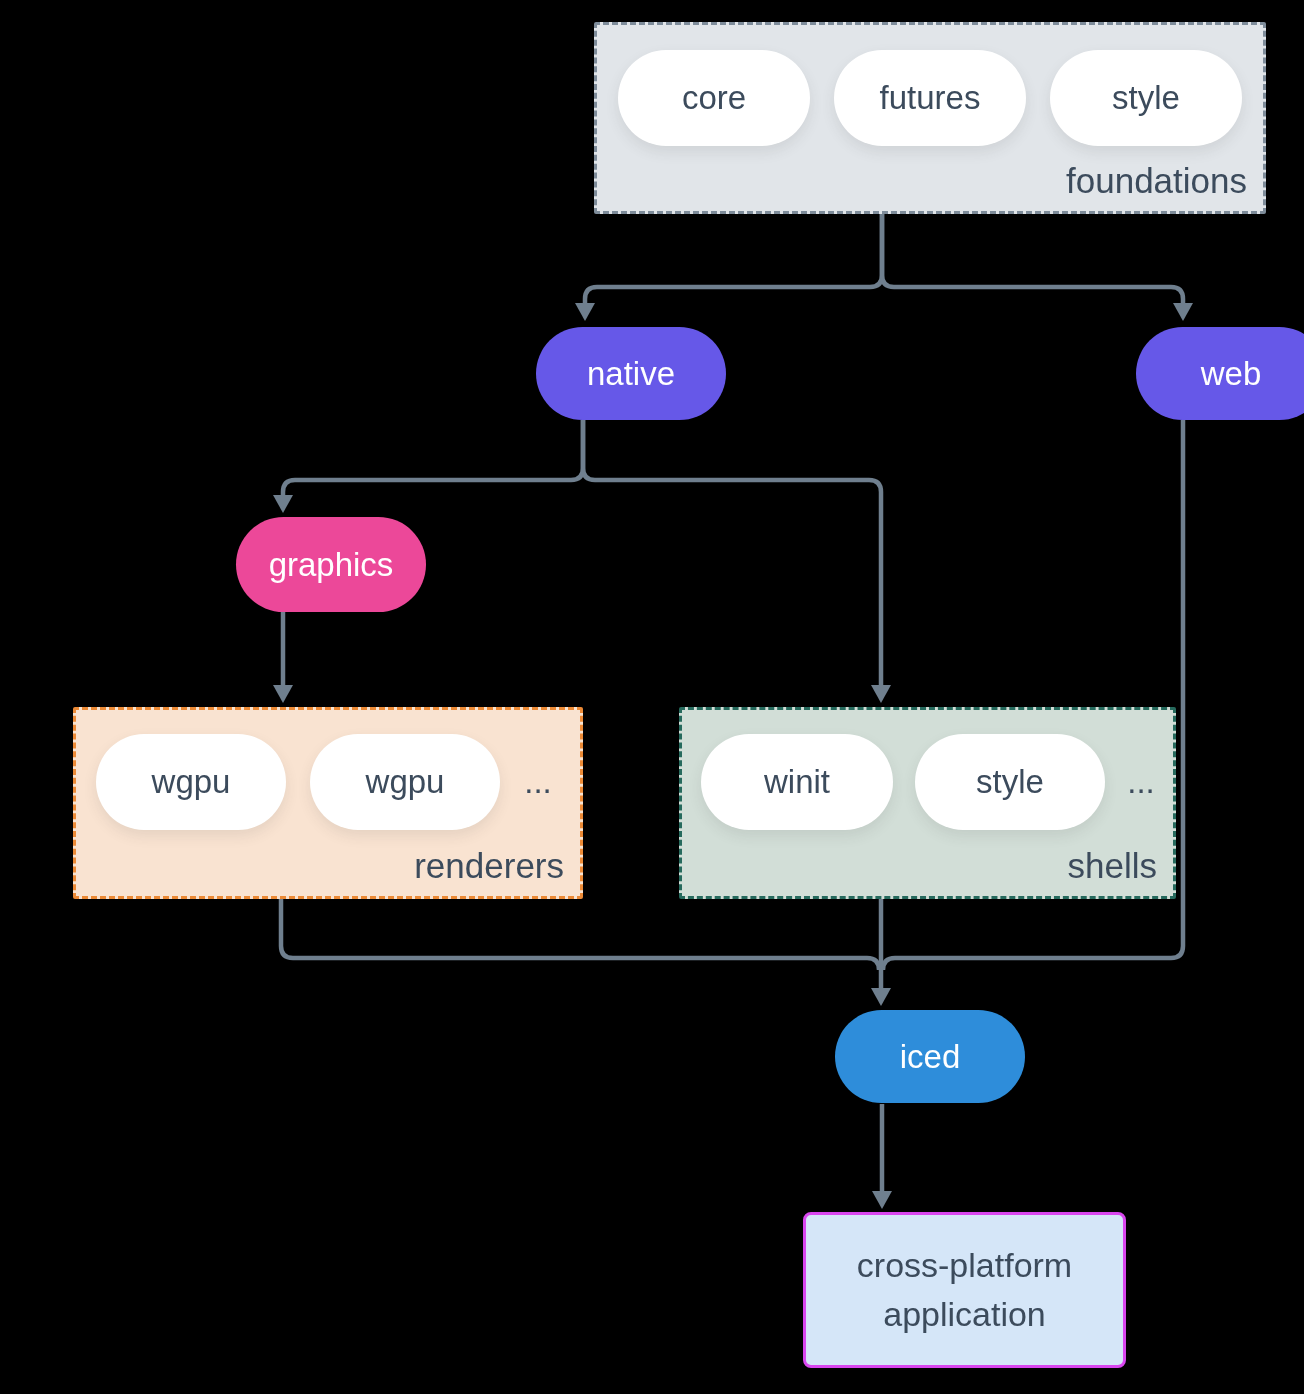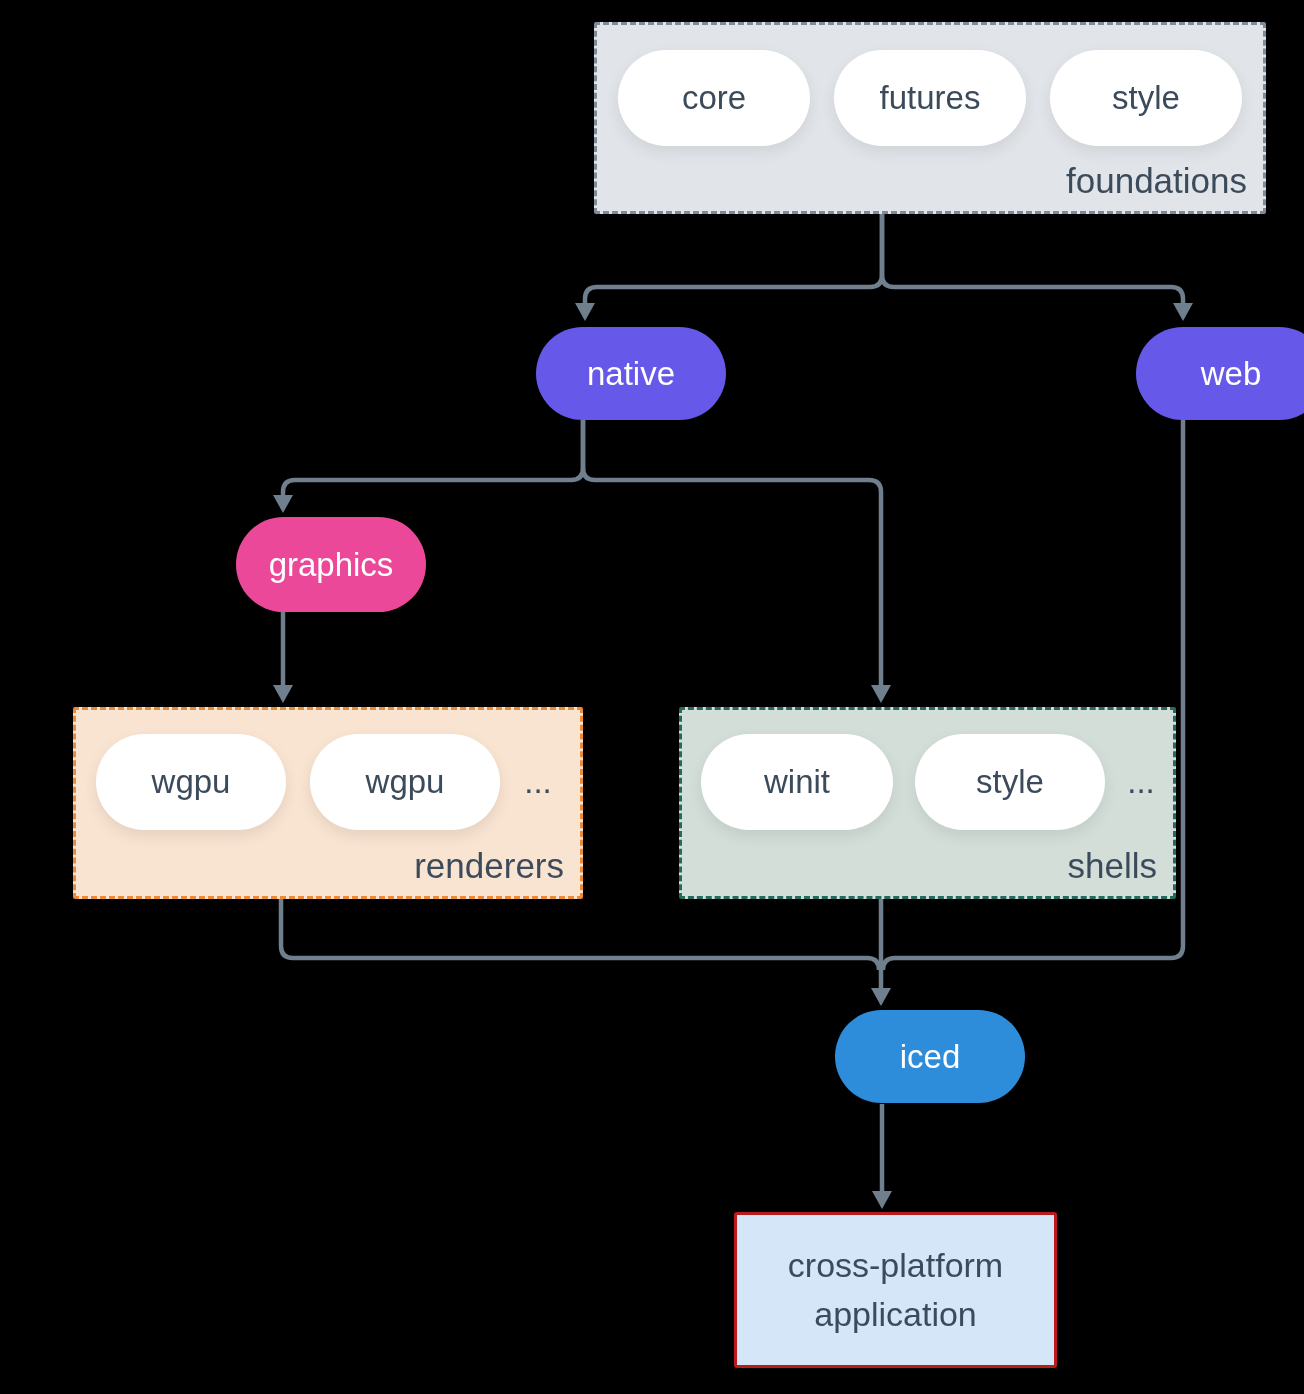--- a/index.html
+++ b/index.html
@@ -26,23 +26,23 @@
   }
   .renderers-box{
     left:25px;top:707px;width:510px;height:192px;
     background:#f9e3d1;border:3px dashed #ec8a36;
   }
   .shells-box{
     left:631px;top:707px;width:497px;height:192px;
     background:#d2ded7;border:3px dashed #266a5d;
   }
   .app-box{
-    left:686px;top:1212px;width:323px;height:156px;
-    background:#d5e6f8;border:3px solid #b91c1c;
-    border-radius:3px;
+    left:755px;top:1212px;width:323px;height:156px;
+    background:#d5e6f8;border:3px solid #d946ef;
+    border-radius:8px;
     display:flex;align-items:center;justify-content:center;
     text-align:center;font-size:34px;line-height:1.45;
   }
   .app-box .app-text{width:260px;}
 
   .pill{
     position:absolute;
     display:flex;align-items:center;justify-content:center;
     border-radius:48px;
     font-size:33px;

